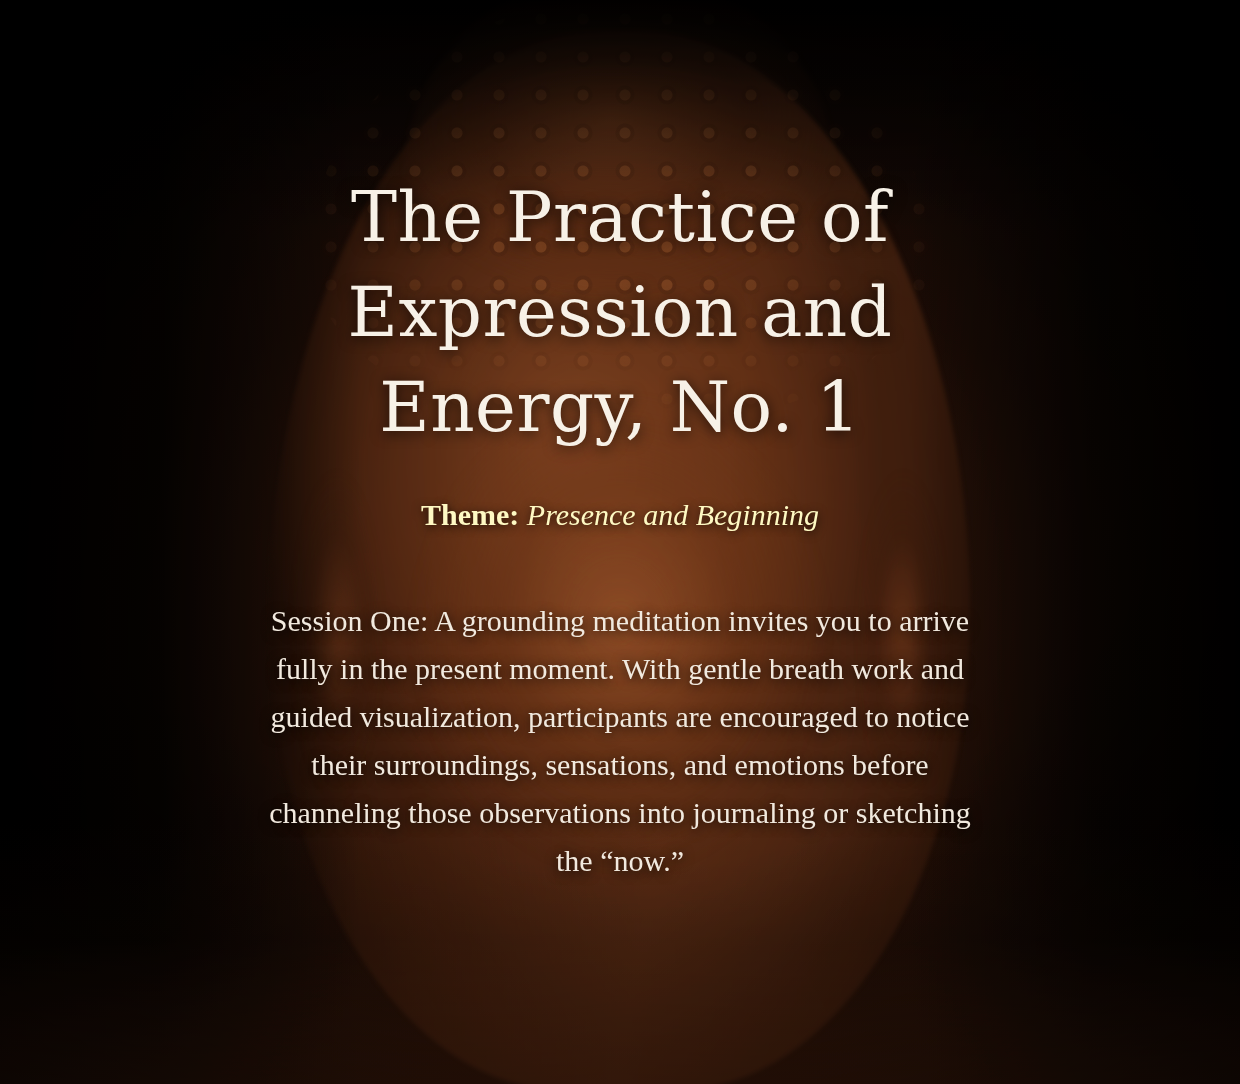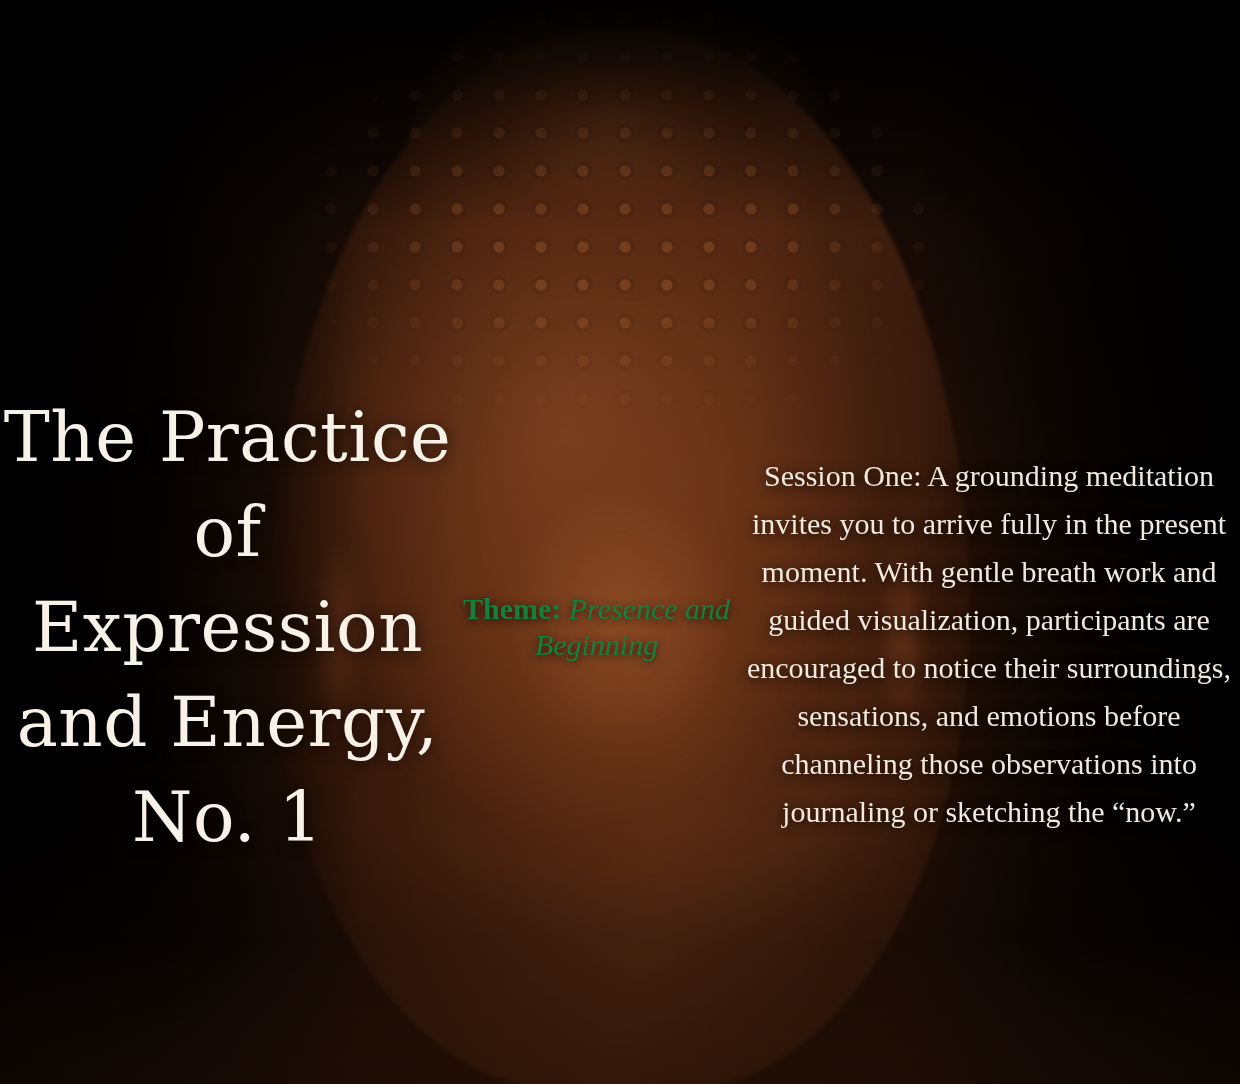--- a/index.html
+++ b/index.html
@@ -138,21 +138,21 @@
     position: absolute;
     inset: 0;
     background: rgba(0,0,0,0.18);
   }
 
   
   .content {
     position: absolute;
     inset: 0;
     display: flex;
-    flex-direction: row;
+    flex-direction: column;
     align-items: center;
     text-align: center;
     color: #f3ece2;
     padding-top: 170px;
     box-sizing: border-box;
   }
 
   .title {
     width: 640px;
     font-family: "DejaVu Serif", "Liberation Serif", serif;
@@ -184,23 +184,24 @@
     font-size: 31px;
     color: #f6efe5;
     text-decoration: underline;
     text-underline-offset: 5px;
     text-decoration-thickness: 2px;
     cursor: pointer;
     text-shadow: 0 2px 10px rgba(0,0,0,0.8);
   }
 
   .theme-row {
+    margin-top: 42px;
     font-size: 30px;
     line-height: 1.2;
-    color: #15803d;
+    color: #fef9c3;
     text-shadow: 0 2px 10px rgba(0,0,0,0.8);
   }
   .theme-label {
     font-weight: 700;
   }
   .theme-value {
     font-style: italic;
     font-weight: 400;
   }
 

